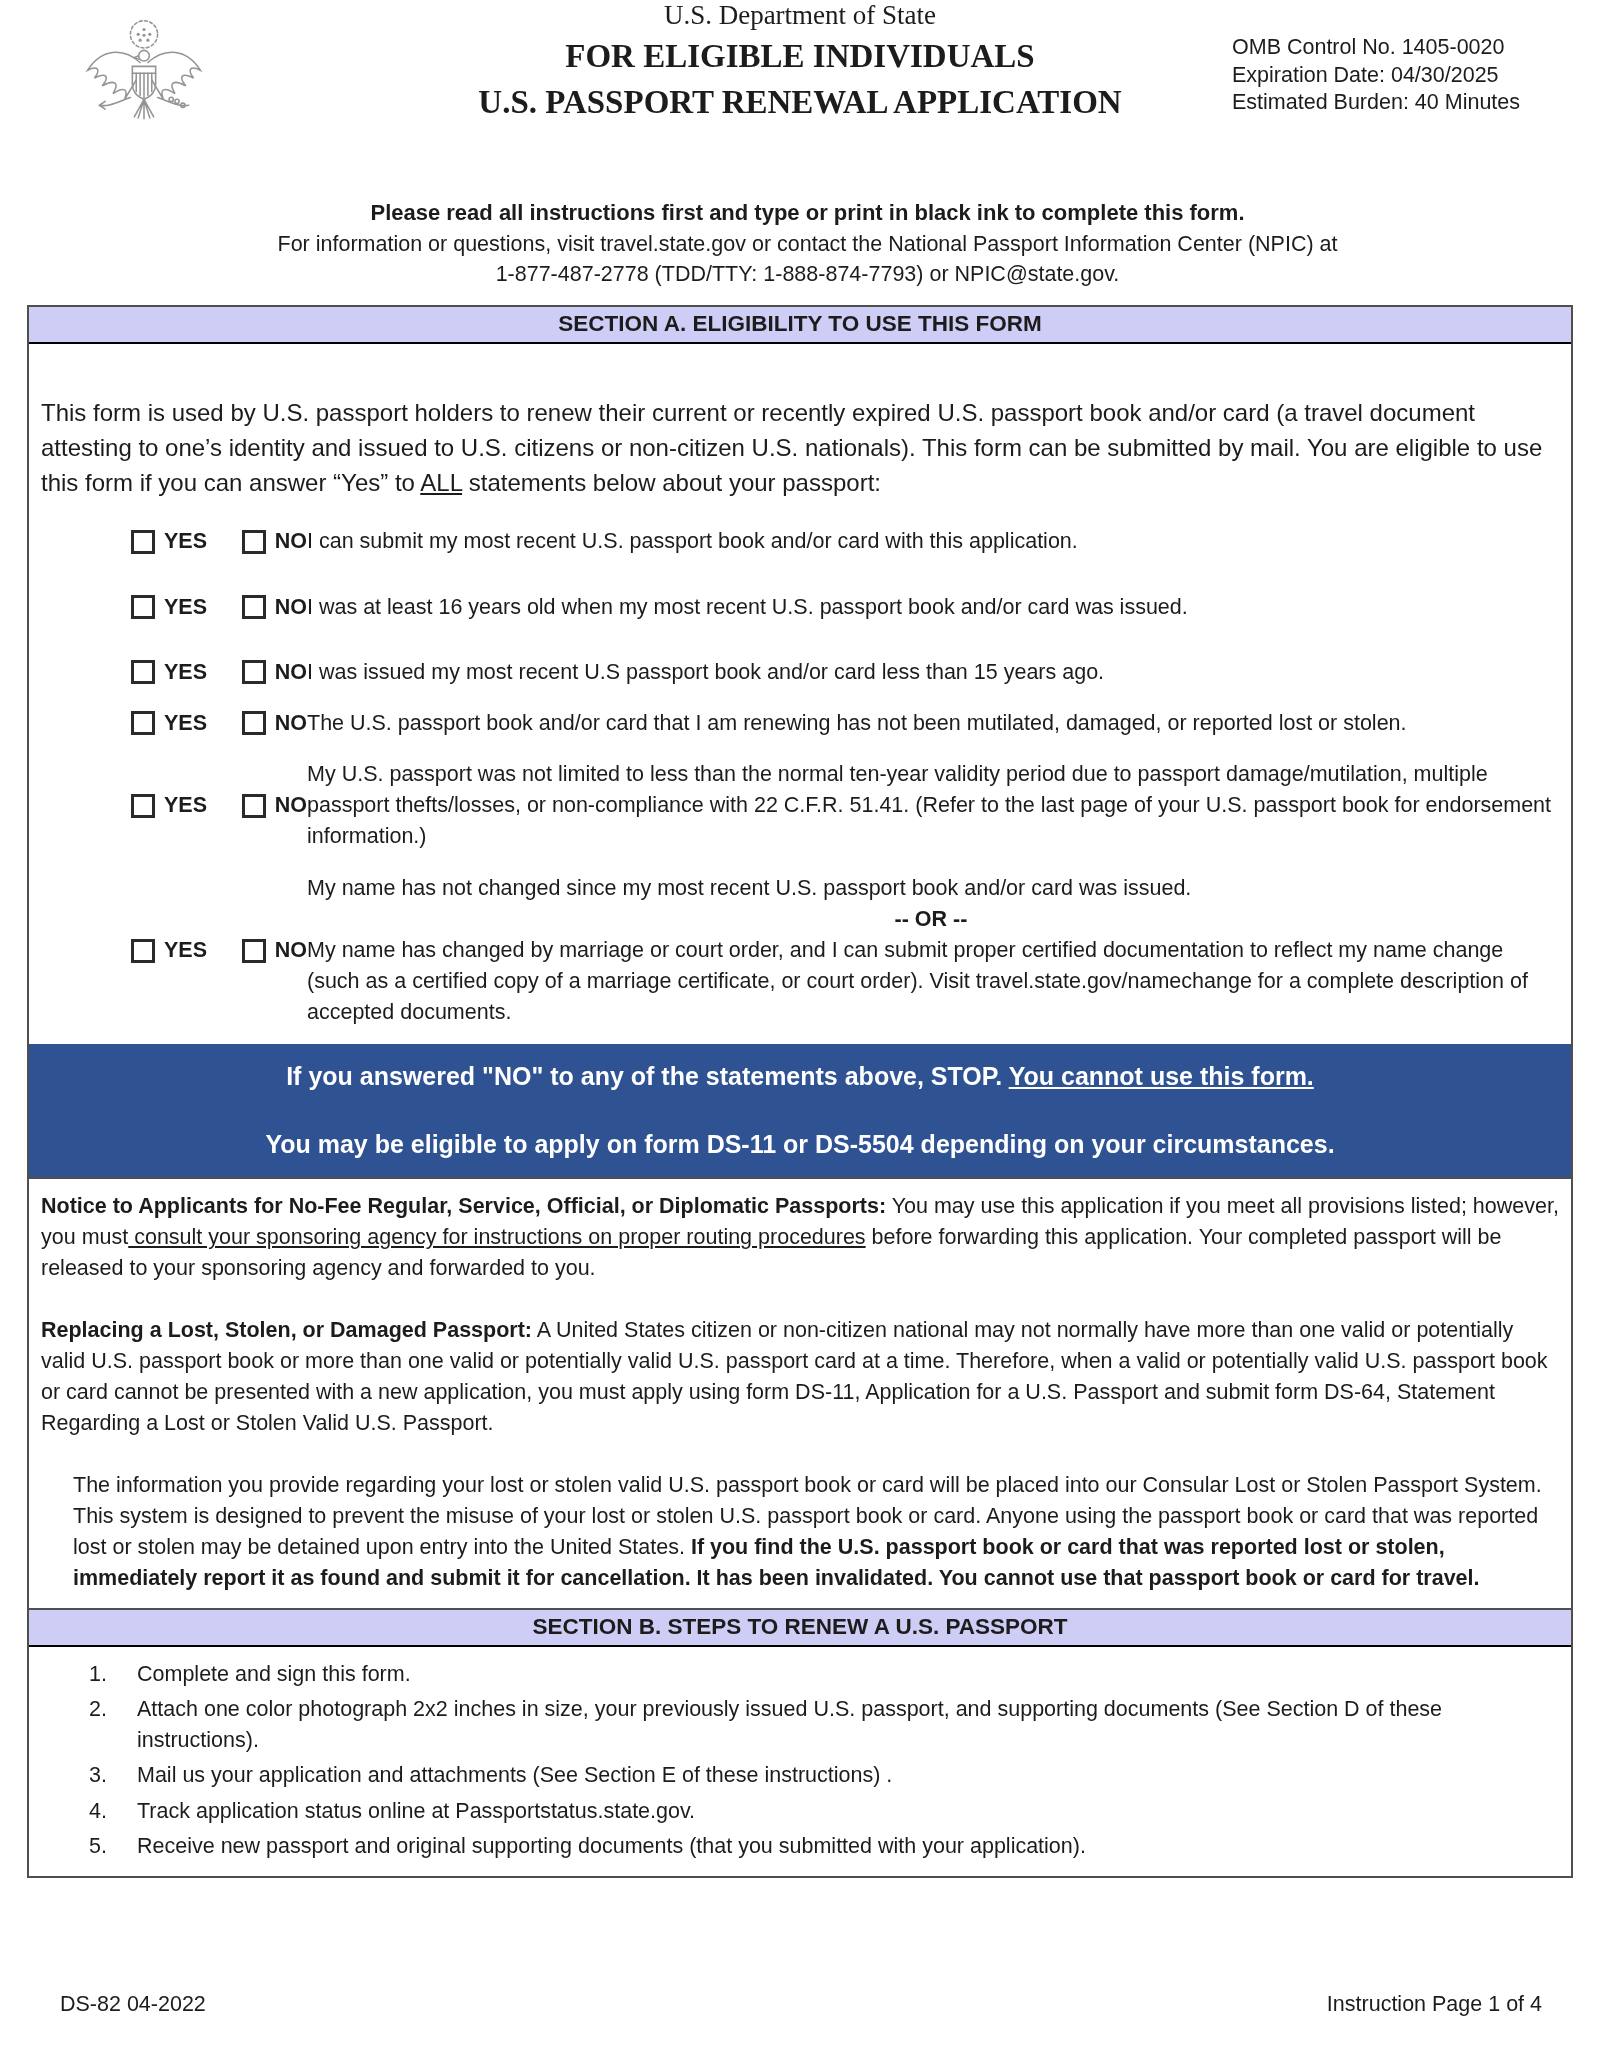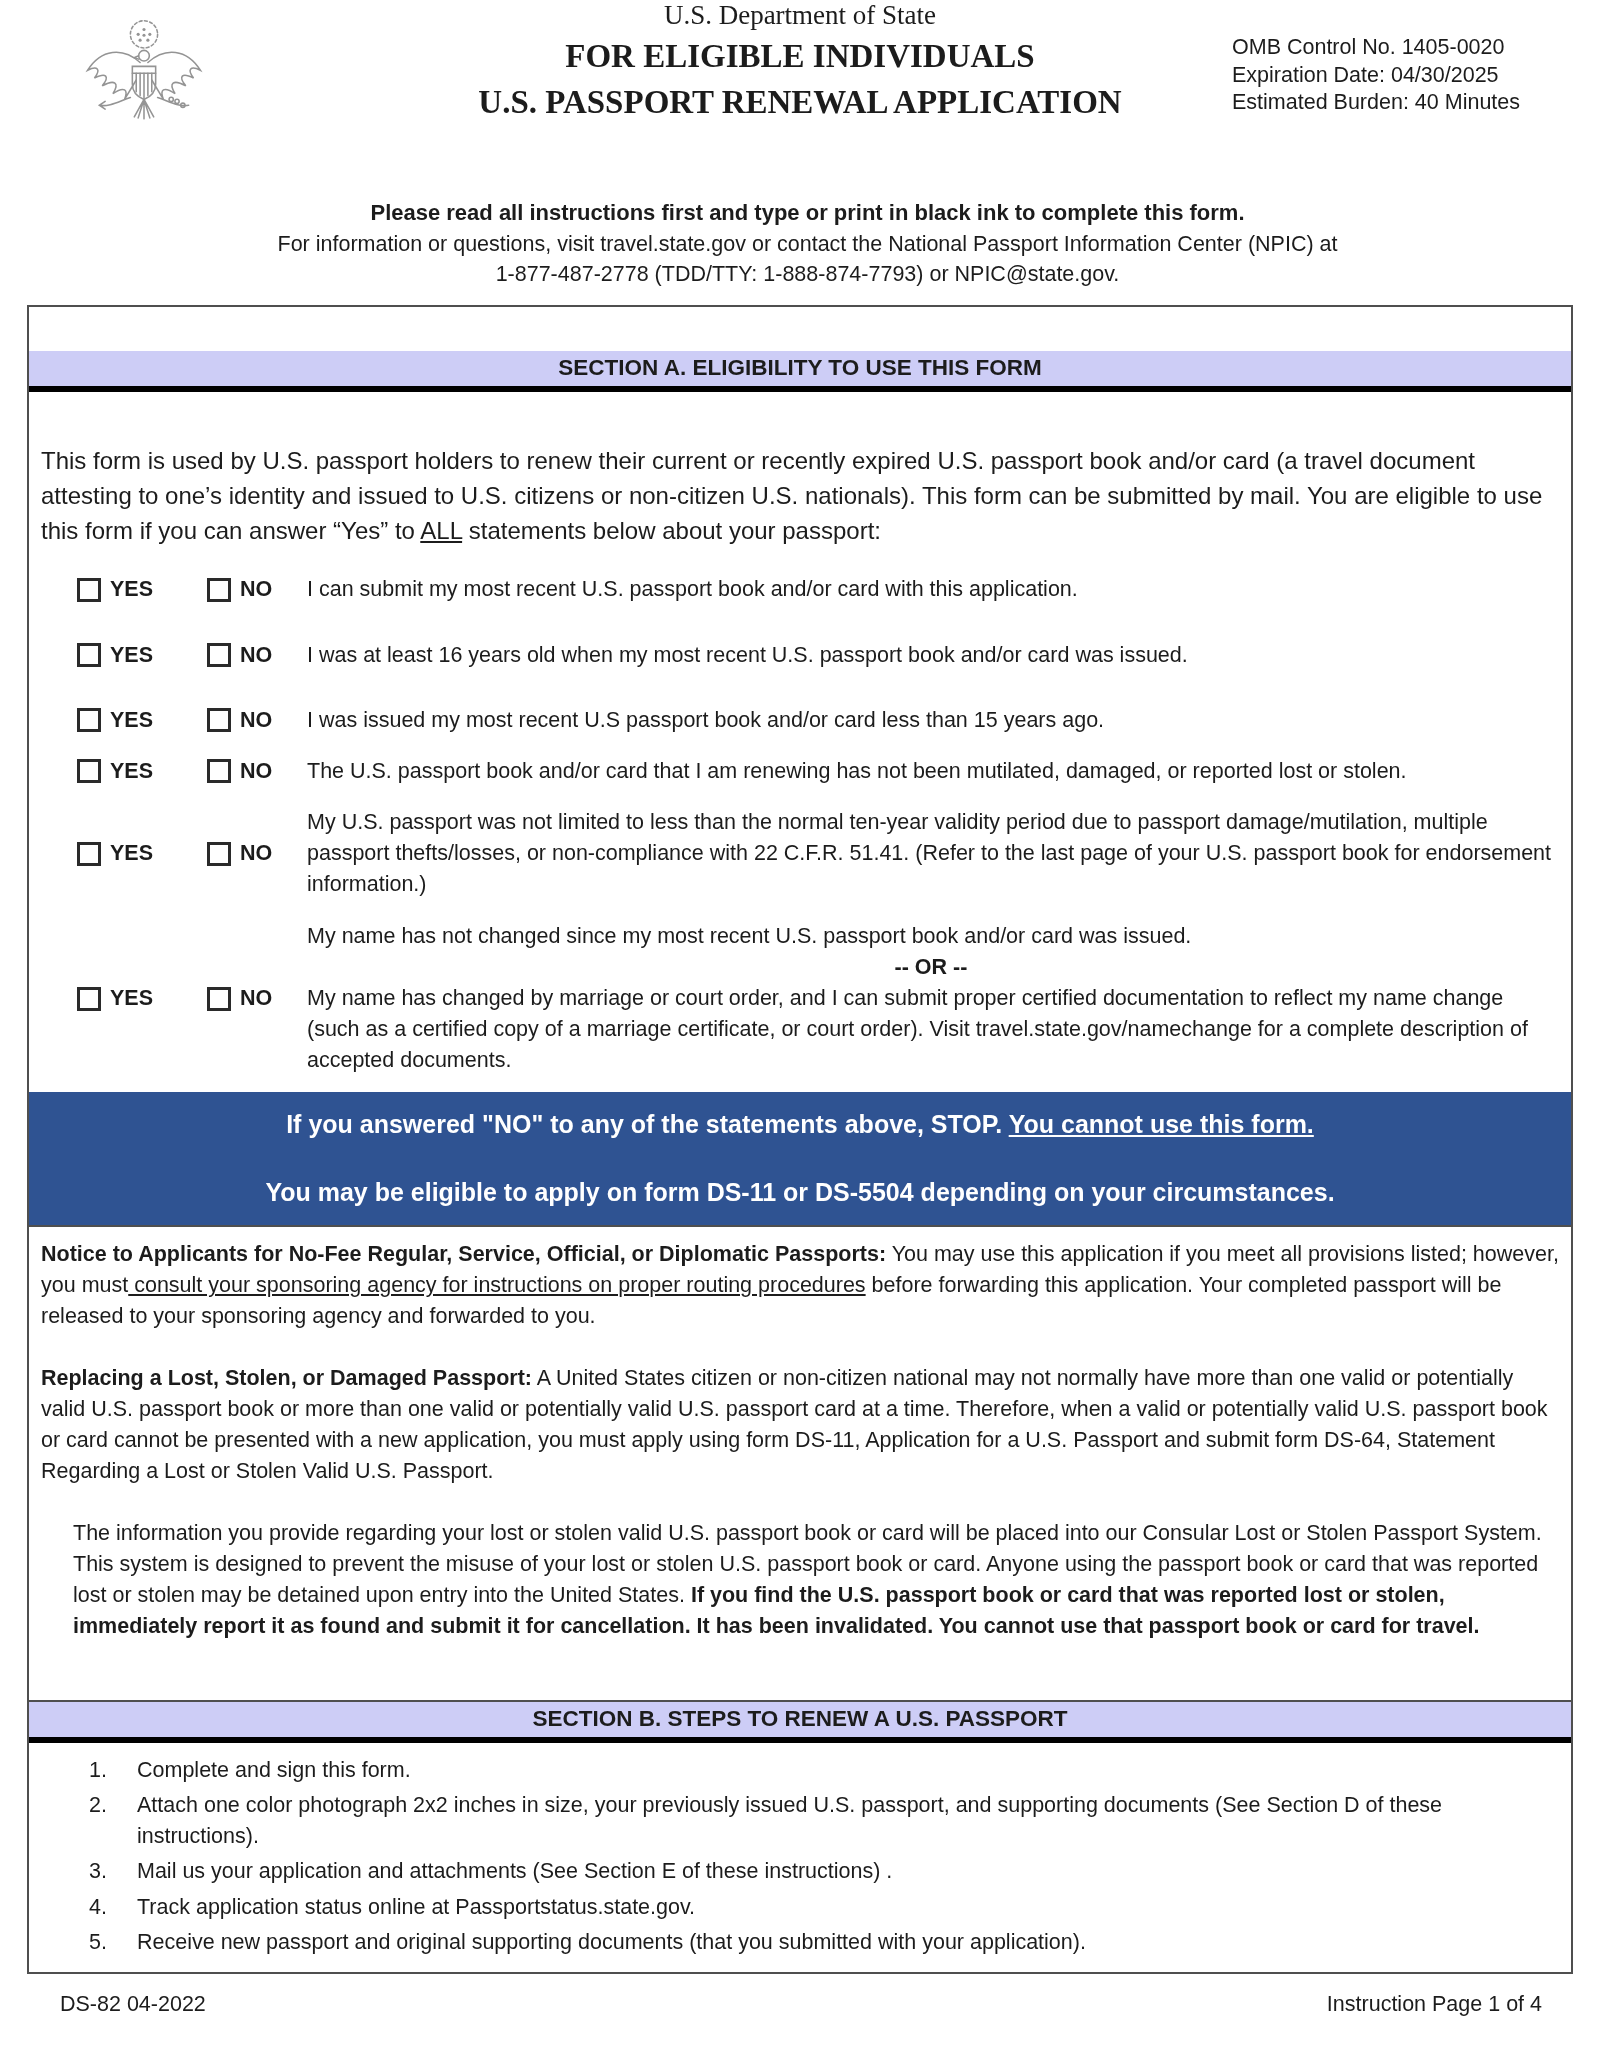--- a/index.html
+++ b/index.html
@@ -22,30 +22,30 @@
     position: absolute; left: 1232px; top: 34px; text-align: left;
     font-size: 21.5px; line-height: 1.28;
   }
   
   .intro { text-align: center; margin-top: 48px; font-size: 21.5px; line-height: 1.4; margin-left: 15px; }
   .intro-bold { font-weight: bold; font-size: 22px; }
   
   .formtable { margin: 16px 27px 0 27px; border: 2px solid #4f4f4f; background: #fff; }
   .sec-header {
     background: #cdcdf6; text-align: center; font-weight: bold;
-    font-size: 22.5px; padding: 4px 0 5px 0; border-bottom: 6px solid #000000; margin-top: 44px;
+    font-size: 22.5px; padding: 4px 0 5px 0; border-bottom: 2px solid #000000;
   }
   .sec-header-b { border-top: 2px solid #4f4f4f; }
   .sa-intro { font-size: 24px; line-height: 1.45; padding: 8px 20px 2px 12px; margin-top: 44px; }
   
   .rows { padding: 4px 16px 16px 48px; }
   .chk-row { display: flex; align-items: center; }
   .mt-lg { margin-top: 34px; }
   .mt-md { margin-top: 20px; }
-  .chk-cell { display: flex; align-items: center; flex: 0 0 auto; }
+  .chk-cell { display: flex; align-items: center; flex: 0 0 auto; justify-content: flex-end; }
   .yes-cell { width: 130px; }
   .no-cell  { width: 100px; }
   .checkbox {
     display: inline-block; width: 24px; height: 24px;
     border: 3px solid #2a2a2a; background: #fff; flex: 0 0 auto;
   }
   .yn-label { font-weight: bold; font-size: 21.5px; margin-left: 9px; }
   .stmt { flex: 1 1 auto; font-size: 21.5px; line-height: 1.45; }
   .stmt-or { text-align: center; font-weight: bold; }
   

